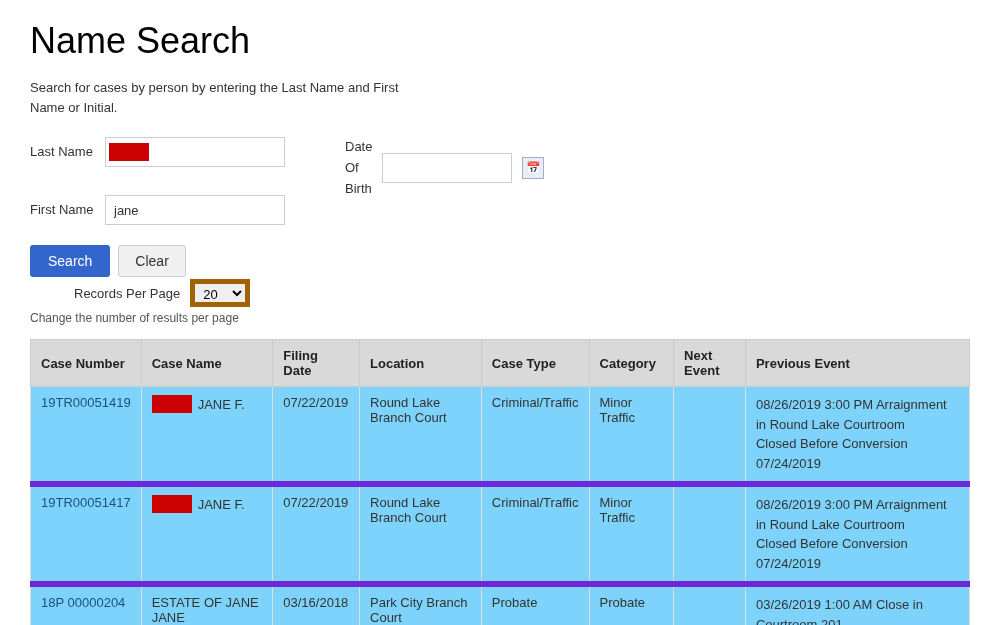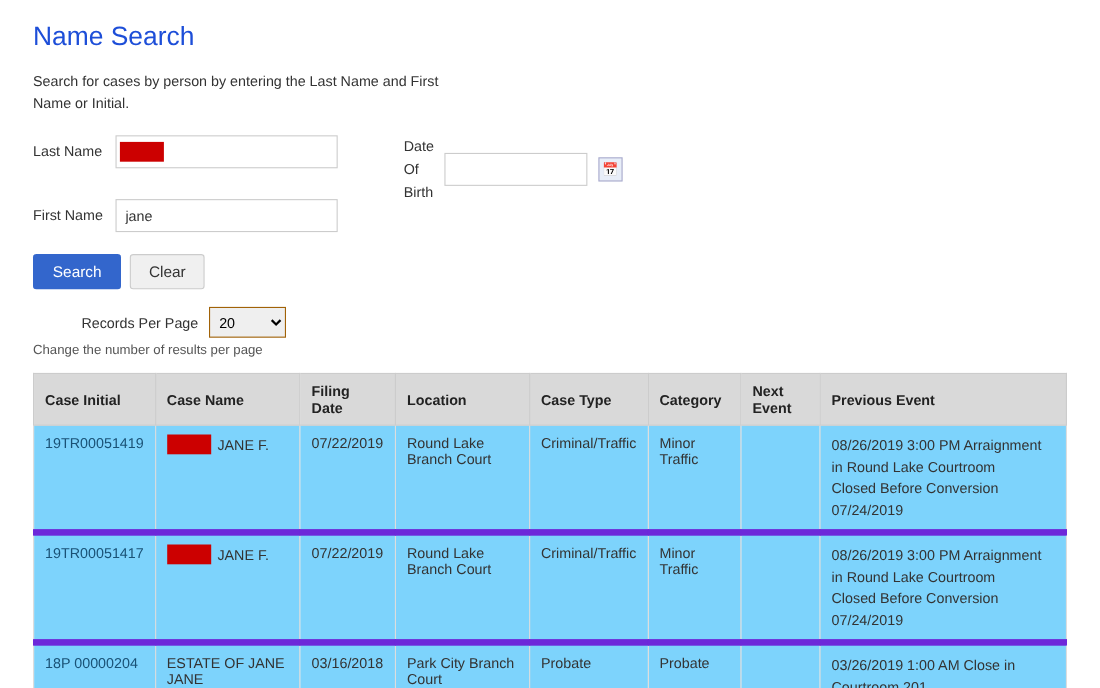--- a/index.html
+++ b/index.html
@@ -1,32 +1,32 @@
 <!DOCTYPE html>
 <html><head>
   <meta charset="utf-8">
   <style>
     * { box-sizing: border-box; margin: 0; padding: 0; }
     body { font-family: Arial, sans-serif; font-size: 13px; color: #333; background: #fff; padding: 20px 30px; }
 
-    h1 { font-size: 24px; font-weight: normal; margin-bottom: 16px; color: #1d4ed8; }
+    h1 { font-size: 36px; font-weight: normal; margin-bottom: 16px; color: #000000; }
 
     .description { font-size: 13px; color: #333; margin-bottom: 20px; max-width: 400px; line-height: 1.5; }
 
     .form-area { display: flex; gap: 60px; margin-bottom: 20px; }
 
     .form-left { display: flex; flex-direction: column; gap: 28px; }
     .form-right { display: flex; flex-direction: column; gap: 6px; align-items: center; }
 
     .form-row { display: flex; align-items: center; gap: 10px; }
 
     .form-label { width: 65px; font-size: 13px; color: #333; line-height: 1.3; }
 
     .form-input {
-      width: 202px;
+      width: 180px;
       height: 30px;
       border: 1px solid #ccc;
       padding: 4px 8px;
       font-size: 13px;
       color: #333;
     }
 
     .redacted-block {
       display: inline-block;
       width: 40px;
@@ -51,21 +51,21 @@
       border: 1px solid #aac;
       background: #e8eef8;
       display: inline-flex;
       align-items: center;
       justify-content: center;
       cursor: pointer;
       color: #336;
       font-size: 12px;
     }
 
-    .buttons { display: flex; gap: 8px; margin-bottom: 16px; }
+    .buttons { display: flex; gap: 8px; margin-bottom: 2px; }
 
     .btn-search {
       background: #3366cc;
       color: #fff;
       border: none;
       padding: 7px 18px;
       font-size: 14px;
       cursor: pointer;
       border-radius: 3px;
     }
@@ -77,24 +77,24 @@
       padding: 7px 16px;
       font-size: 14px;
       cursor: pointer;
       border-radius: 3px;
     }
 
     .records-row { display: flex; align-items: center; gap: 10px; margin-bottom: 4px; margin-left: 44px; }
     .records-label { font-size: 13px; }
     .records-select {
       height: 28px;
-      border: 1px solid #a16207;
+      border: 5px solid #a16207;
       padding: 2px 4px;
       font-size: 13px;
-      width: 70px;
+      width: 60px;
     }
 
     .records-help { font-size: 12px; color: #555; margin-bottom: 14px; }
 
     table {
       width: 100%;
       border-collapse: collapse;
       font-size: 13px;
     }
 
@@ -176,21 +176,21 @@
     <option value="20" selected="">20</option>
     <option value="50">50</option>
     <option value="100">100</option>
   </select>
 </div>
 <div class="records-help">Change the number of results per page</div>
 
 <table>
   <thead>
     <tr>
-      <th>Case Initial</th>
+      <th>Case Number</th>
       <th>Case Name</th>
       <th>Filing Date</th>
       <th>Location</th>
       <th>Case Type</th>
       <th>Category</th>
       <th>Next Event</th>
       <th>Previous Event</th>
     </tr>
   </thead>
   <tbody id="table-body">

